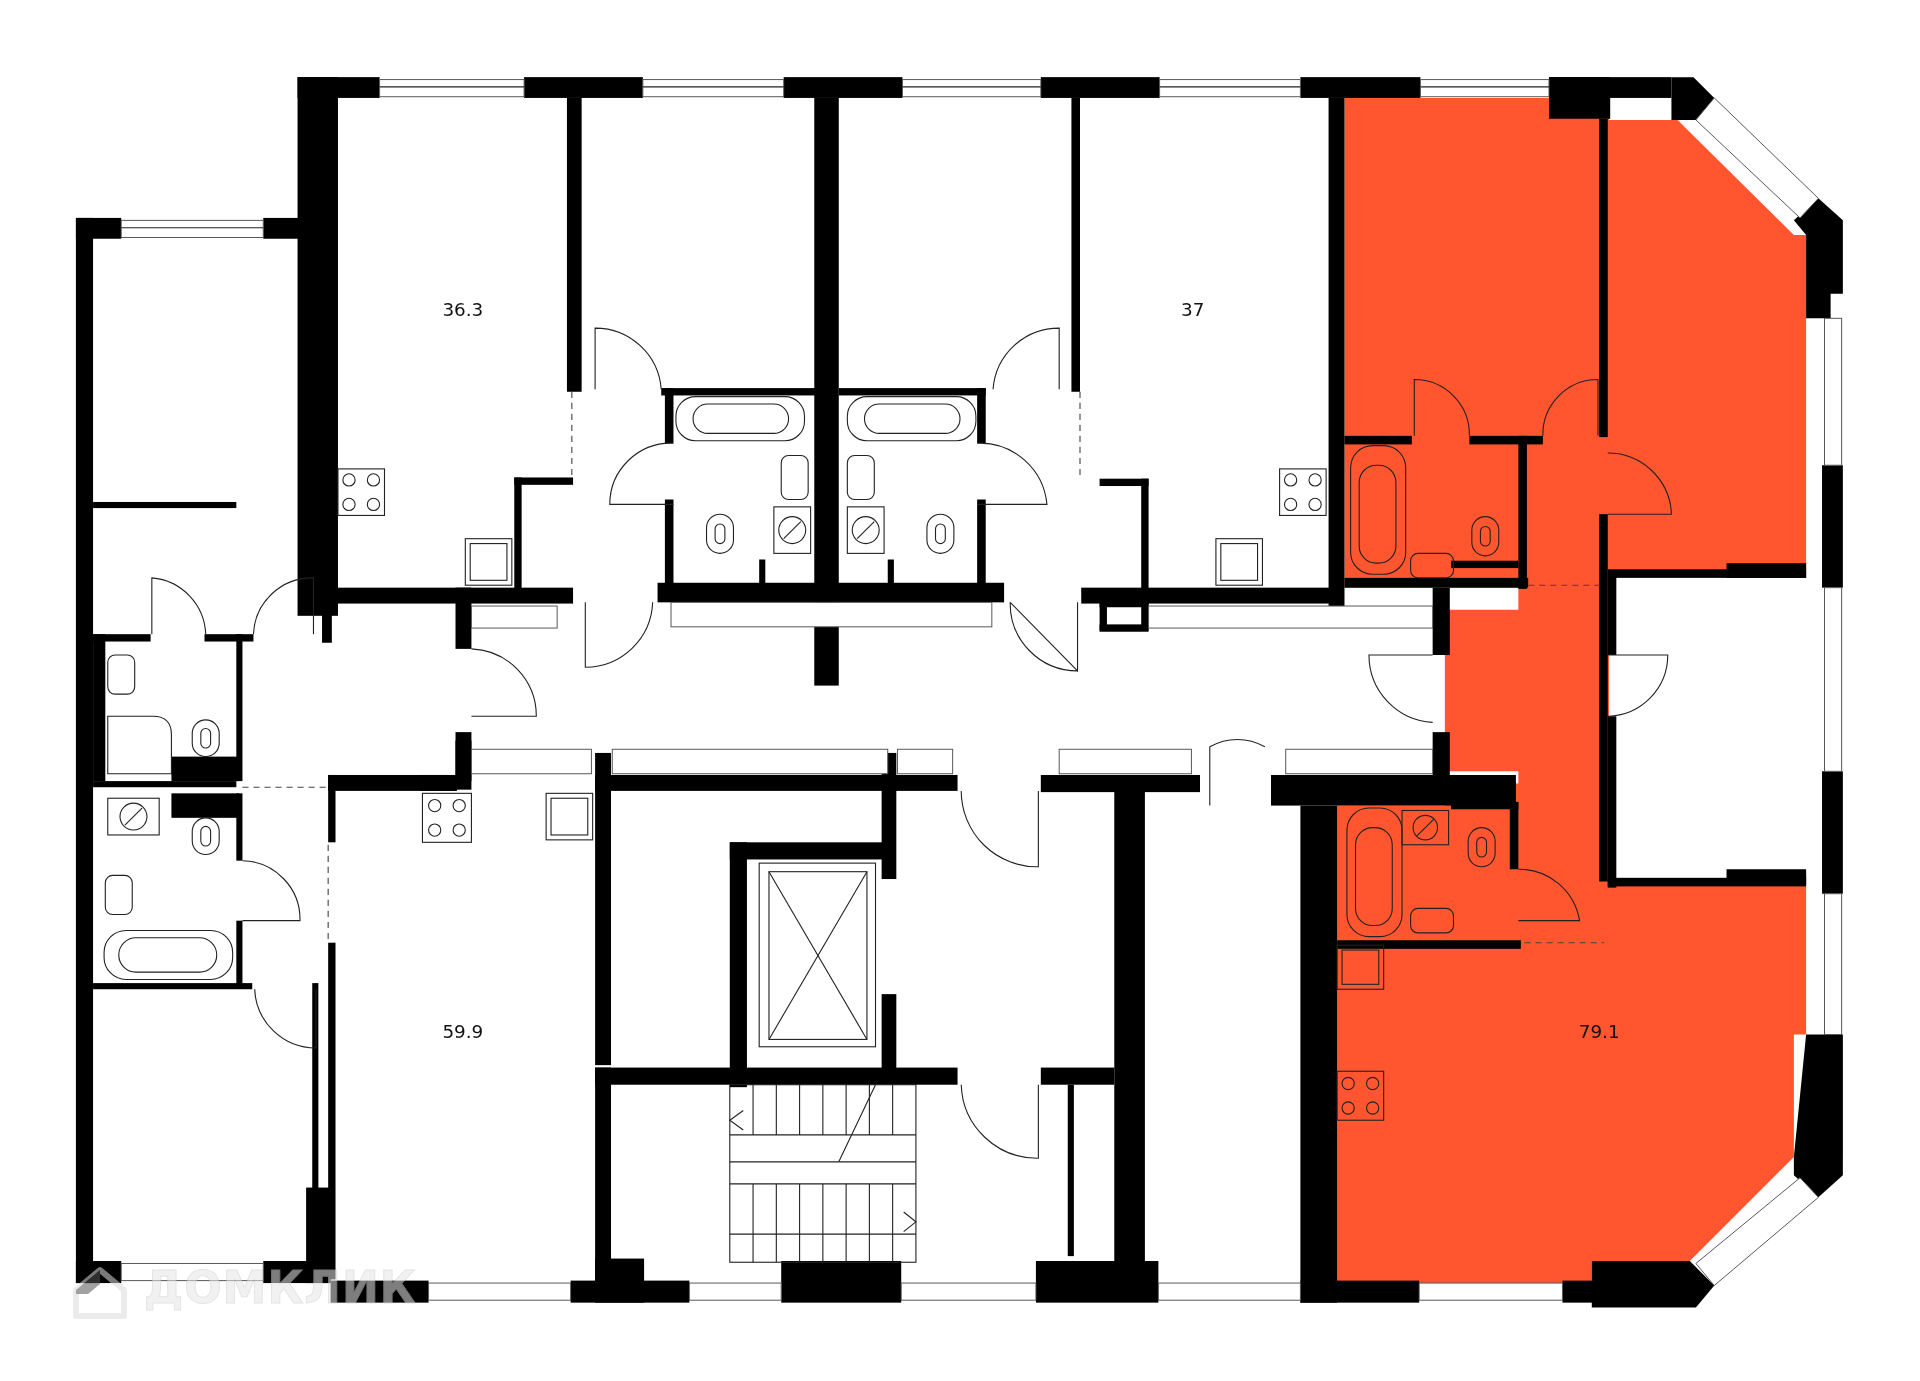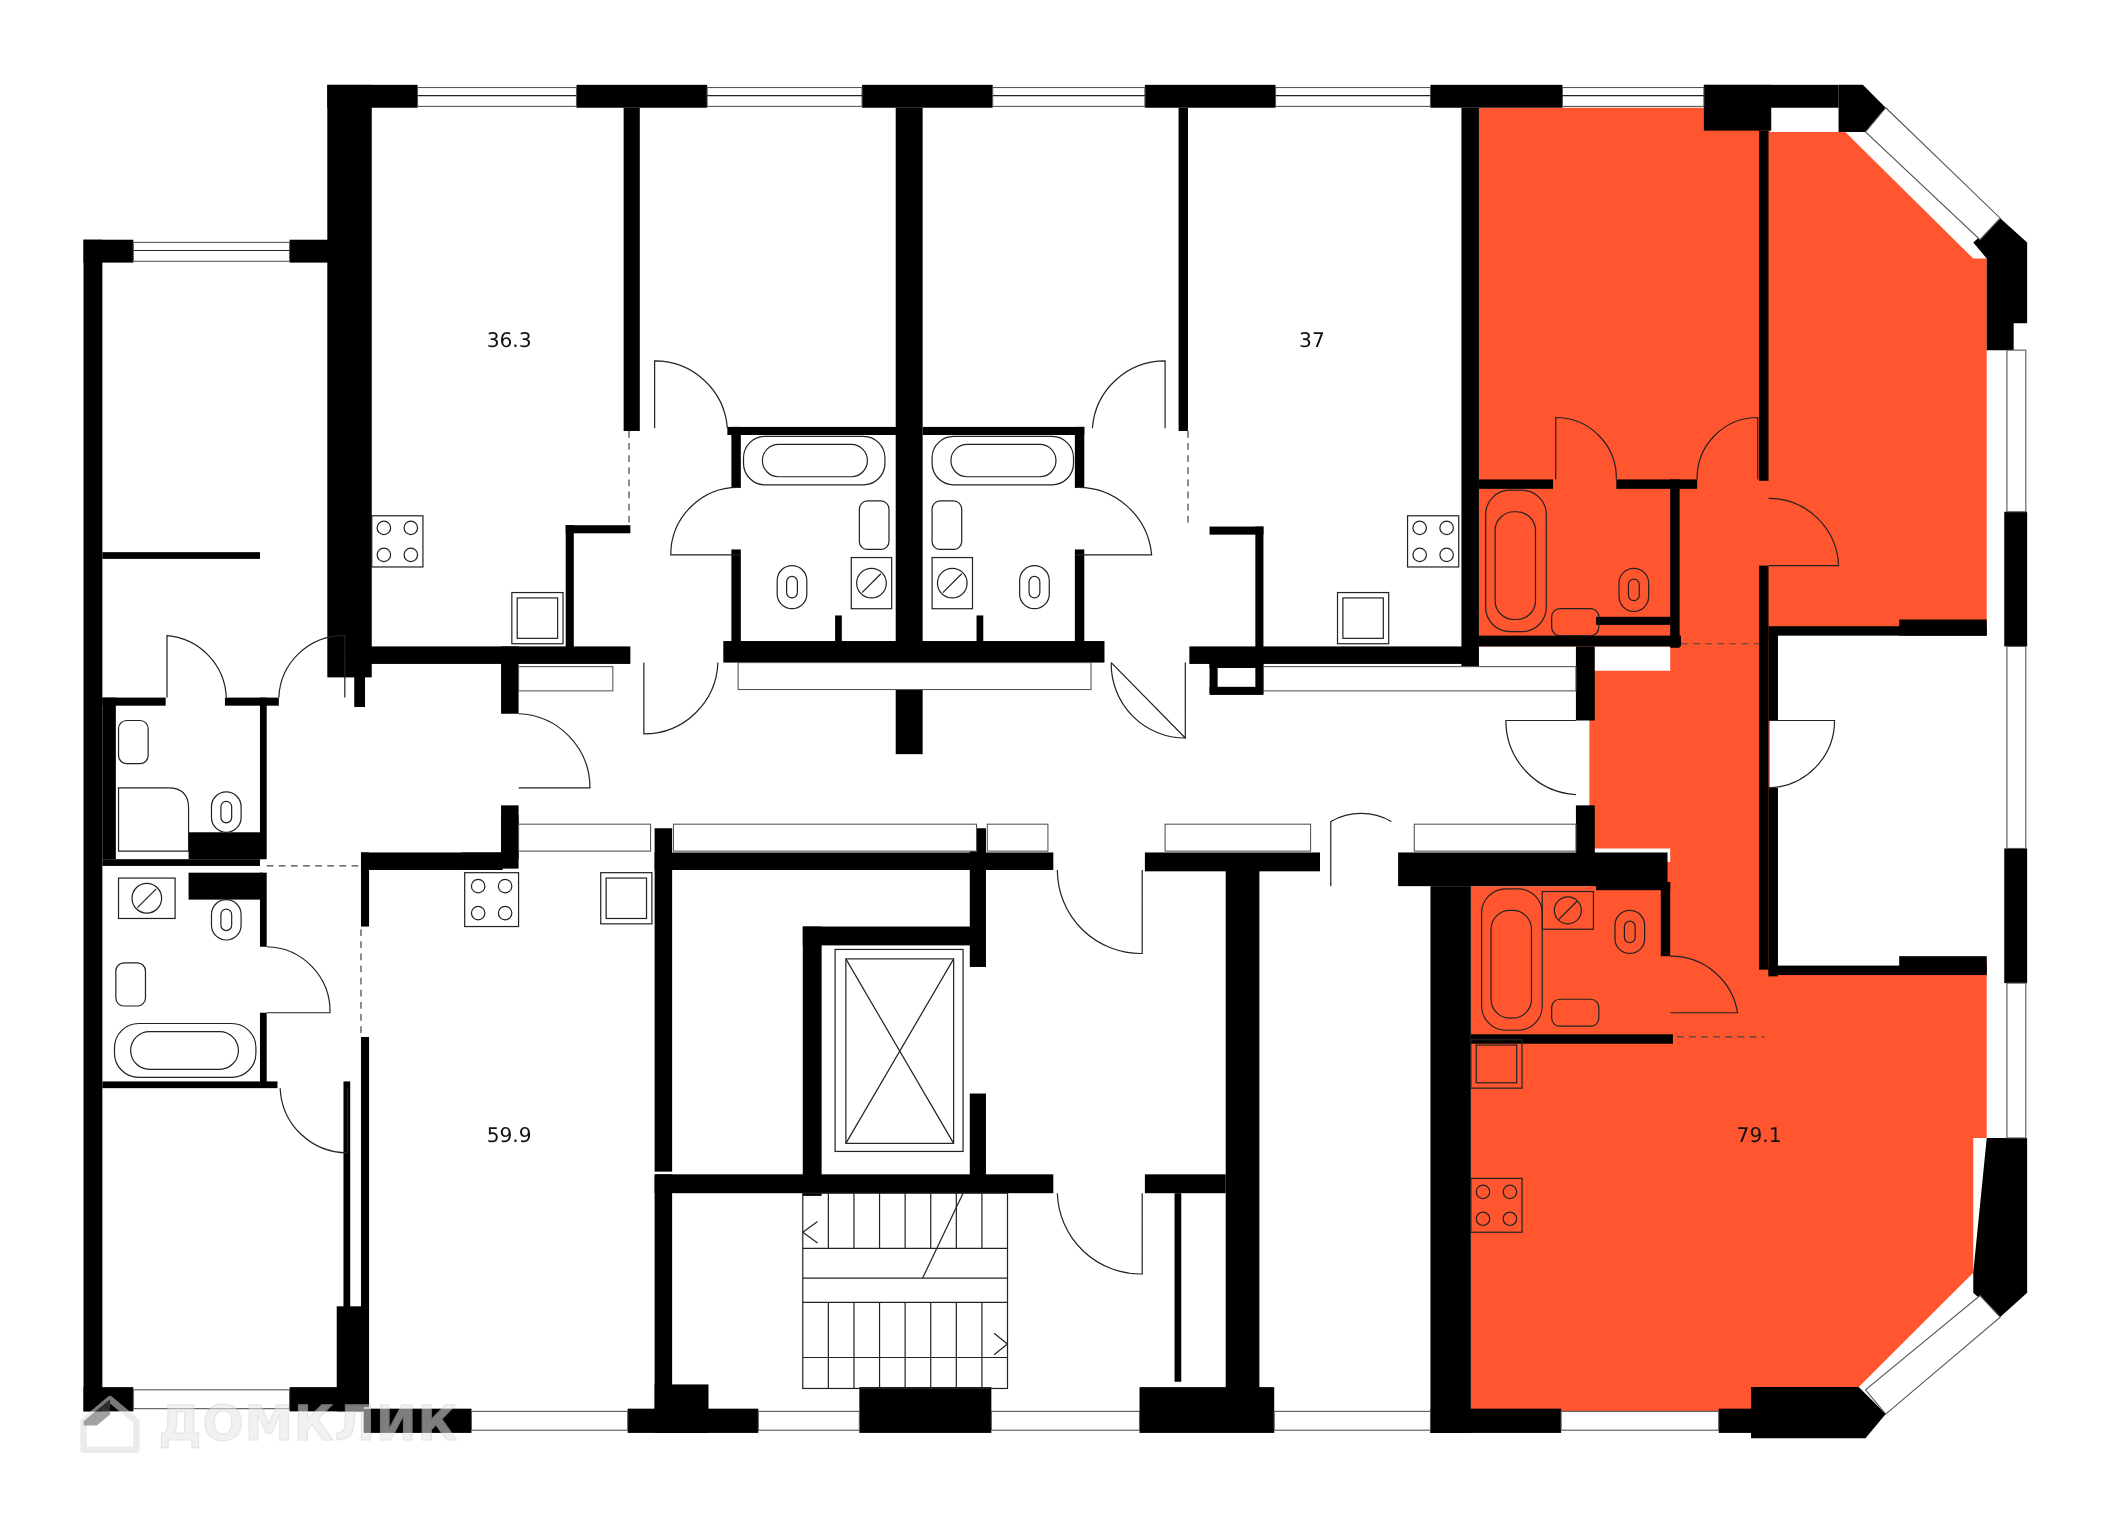--- a/index.html
+++ b/index.html
@@ -6,21 +6,21 @@
   body { width: 1920px; height: 1381px; overflow: hidden; position: relative;
          font-family: "DejaVu Sans", sans-serif; }
   #plan { position: absolute; left: 0; top: 0; width: 1920px; height: 1381px; }
   .wall { fill: #000000; }
   .win { fill: #ffffff; stroke: #555555; stroke-width: 0.8; }
   .thin { fill: none; stroke: #222222; stroke-width: 0.9; }
   .fix { fill: none; stroke: #222222; stroke-width: 0.9; }
   .dash { fill: none; stroke: #444444; stroke-width: 0.9; stroke-dasharray: 5 4; }
   .label { font-family: "DejaVu Sans", sans-serif; font-size: 15px; fill: #111111; text-anchor: middle; }
   .sel { fill: #FF5630; }
-  .watermark { position: absolute; left: 70px; top: 1262px; height: 64px; display: flex; align-items: center;
+  .watermark { position: absolute; left: 70px; top: 1262px; height: 64px; display: flex; align-items: flex-start;
                gap: 14px; opacity: 0.55; }
   .wm-logo { width: 60px; height: 60px; }
   .wm-text { font-family: "DejaVu Sans", sans-serif; font-weight: bold; font-size: 44px; color: #e6e6e6;
              letter-spacing: 1px; -webkit-text-stroke: 1px #cfcfcf; }
 </style>
 </head>
 <body>
 
 <svg id="plan" viewBox="0 0 1568 1128" preserveAspectRatio="none" xmlns="http://www.w3.org/2000/svg">
 

